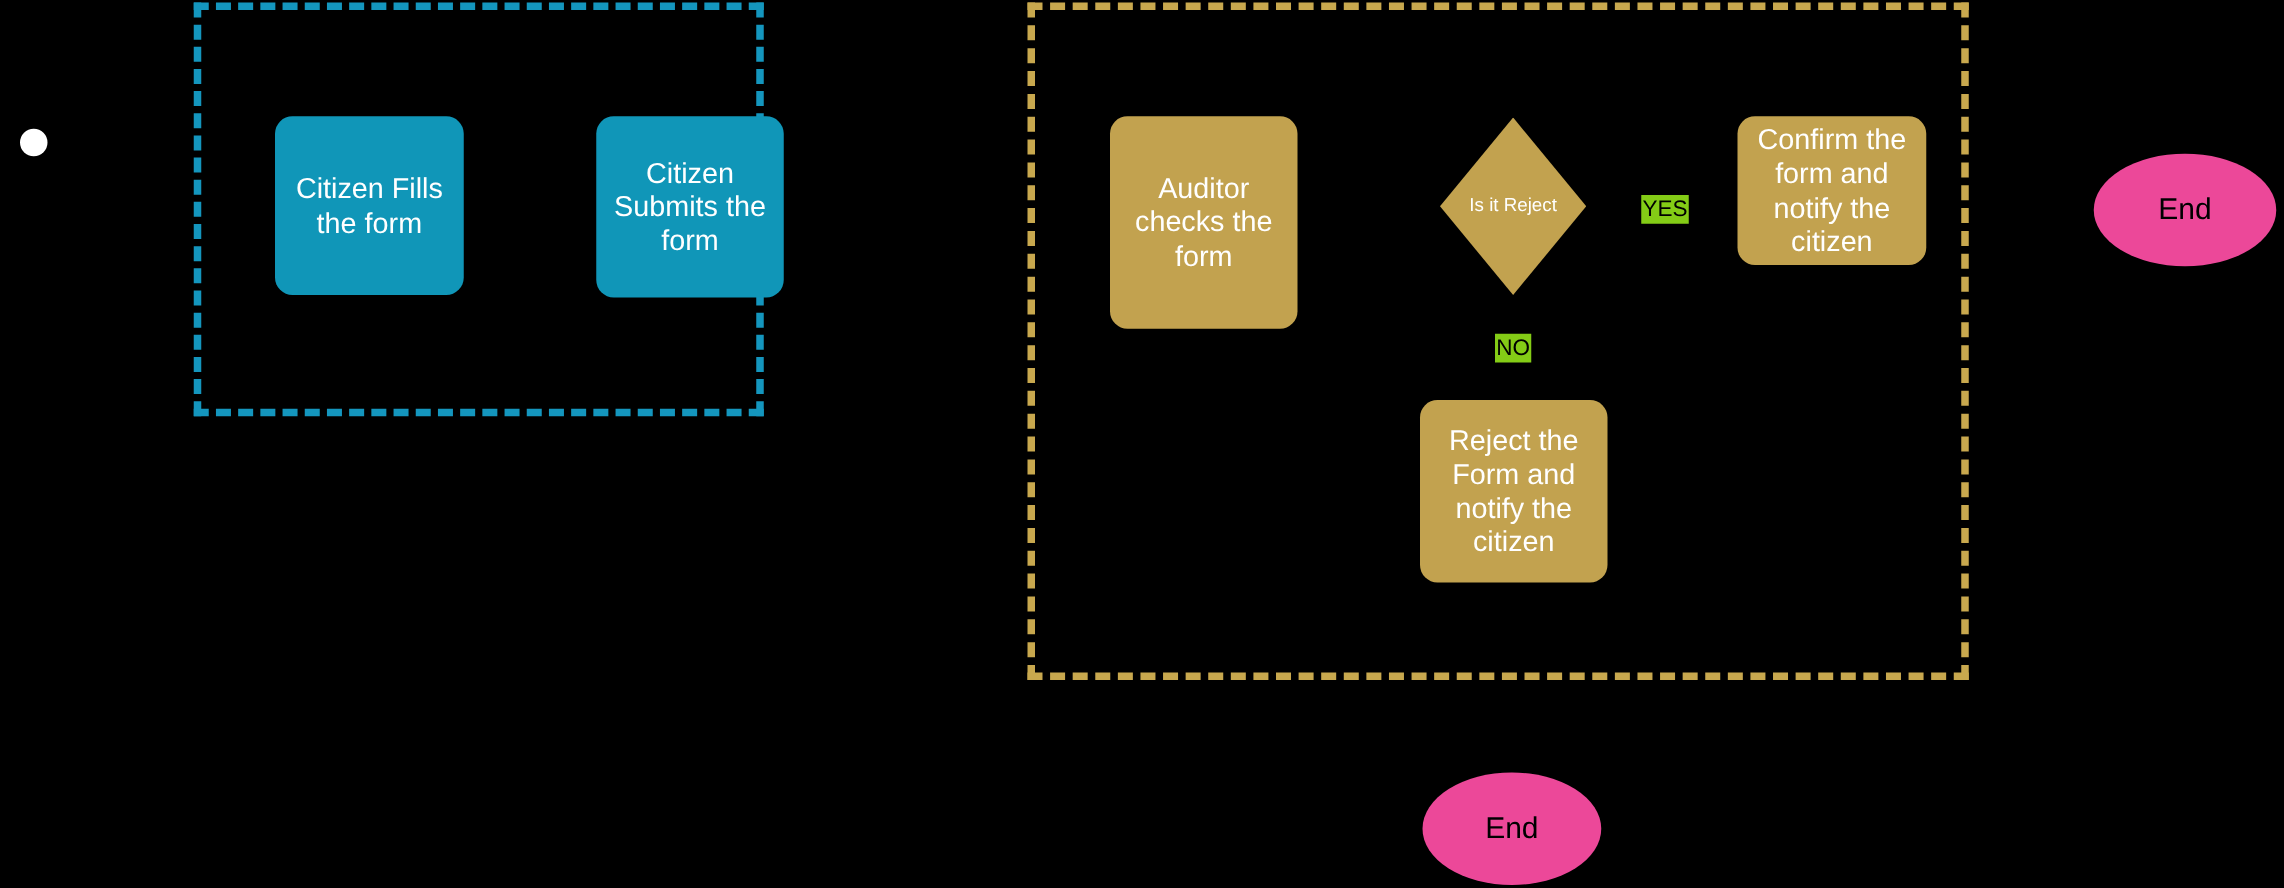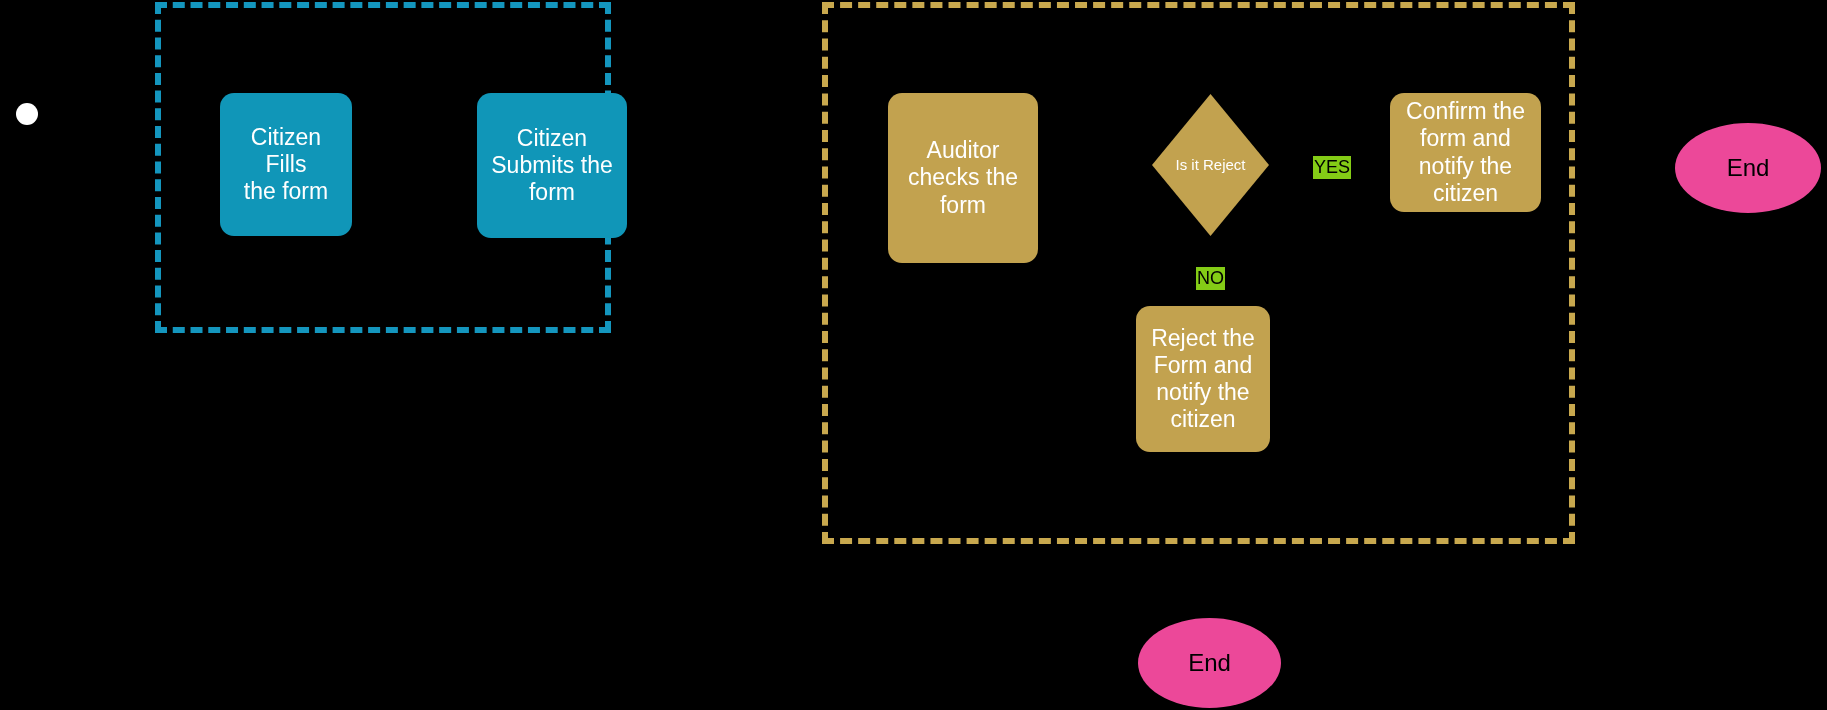--- a/index.html
+++ b/index.html
@@ -63,41 +63,41 @@
     border-radius: 14px;
     line-height: 1.18;
     padding: 4px 8px;
     white-space: pre-line;
   }
   .node-blue { background: #1096B8; }
   .node-gold { background: #C2A24F; }
 
   .box-fill-form {
     left: 220px; top: 93px;
-    width: 132px; height: 143px;
+    width: 151px; height: 143px;
     font-size: 23px;
   }
   .box-submit-form {
     left: 477px; top: 93px;
     width: 150px; height: 145px;
     font-size: 23px;
   }
   .box-auditor-checks {
     left: 888px; top: 93px;
     width: 150px; height: 170px;
     font-size: 23px;
   }
   .box-confirm {
     left: 1390px; top: 93px;
     width: 151px; height: 119px;
     font-size: 23px;
   }
   .box-reject {
-    left: 1136px; top: 306px;
-    width: 134px; height: 146px;
+    left: 1136px; top: 320px;
+    width: 150px; height: 146px;
     font-size: 23px;
   }
 
   
   .decision {
     position: absolute;
     left: 1152px;
     top: 94px;
     width: 117px;
     height: 142px;

